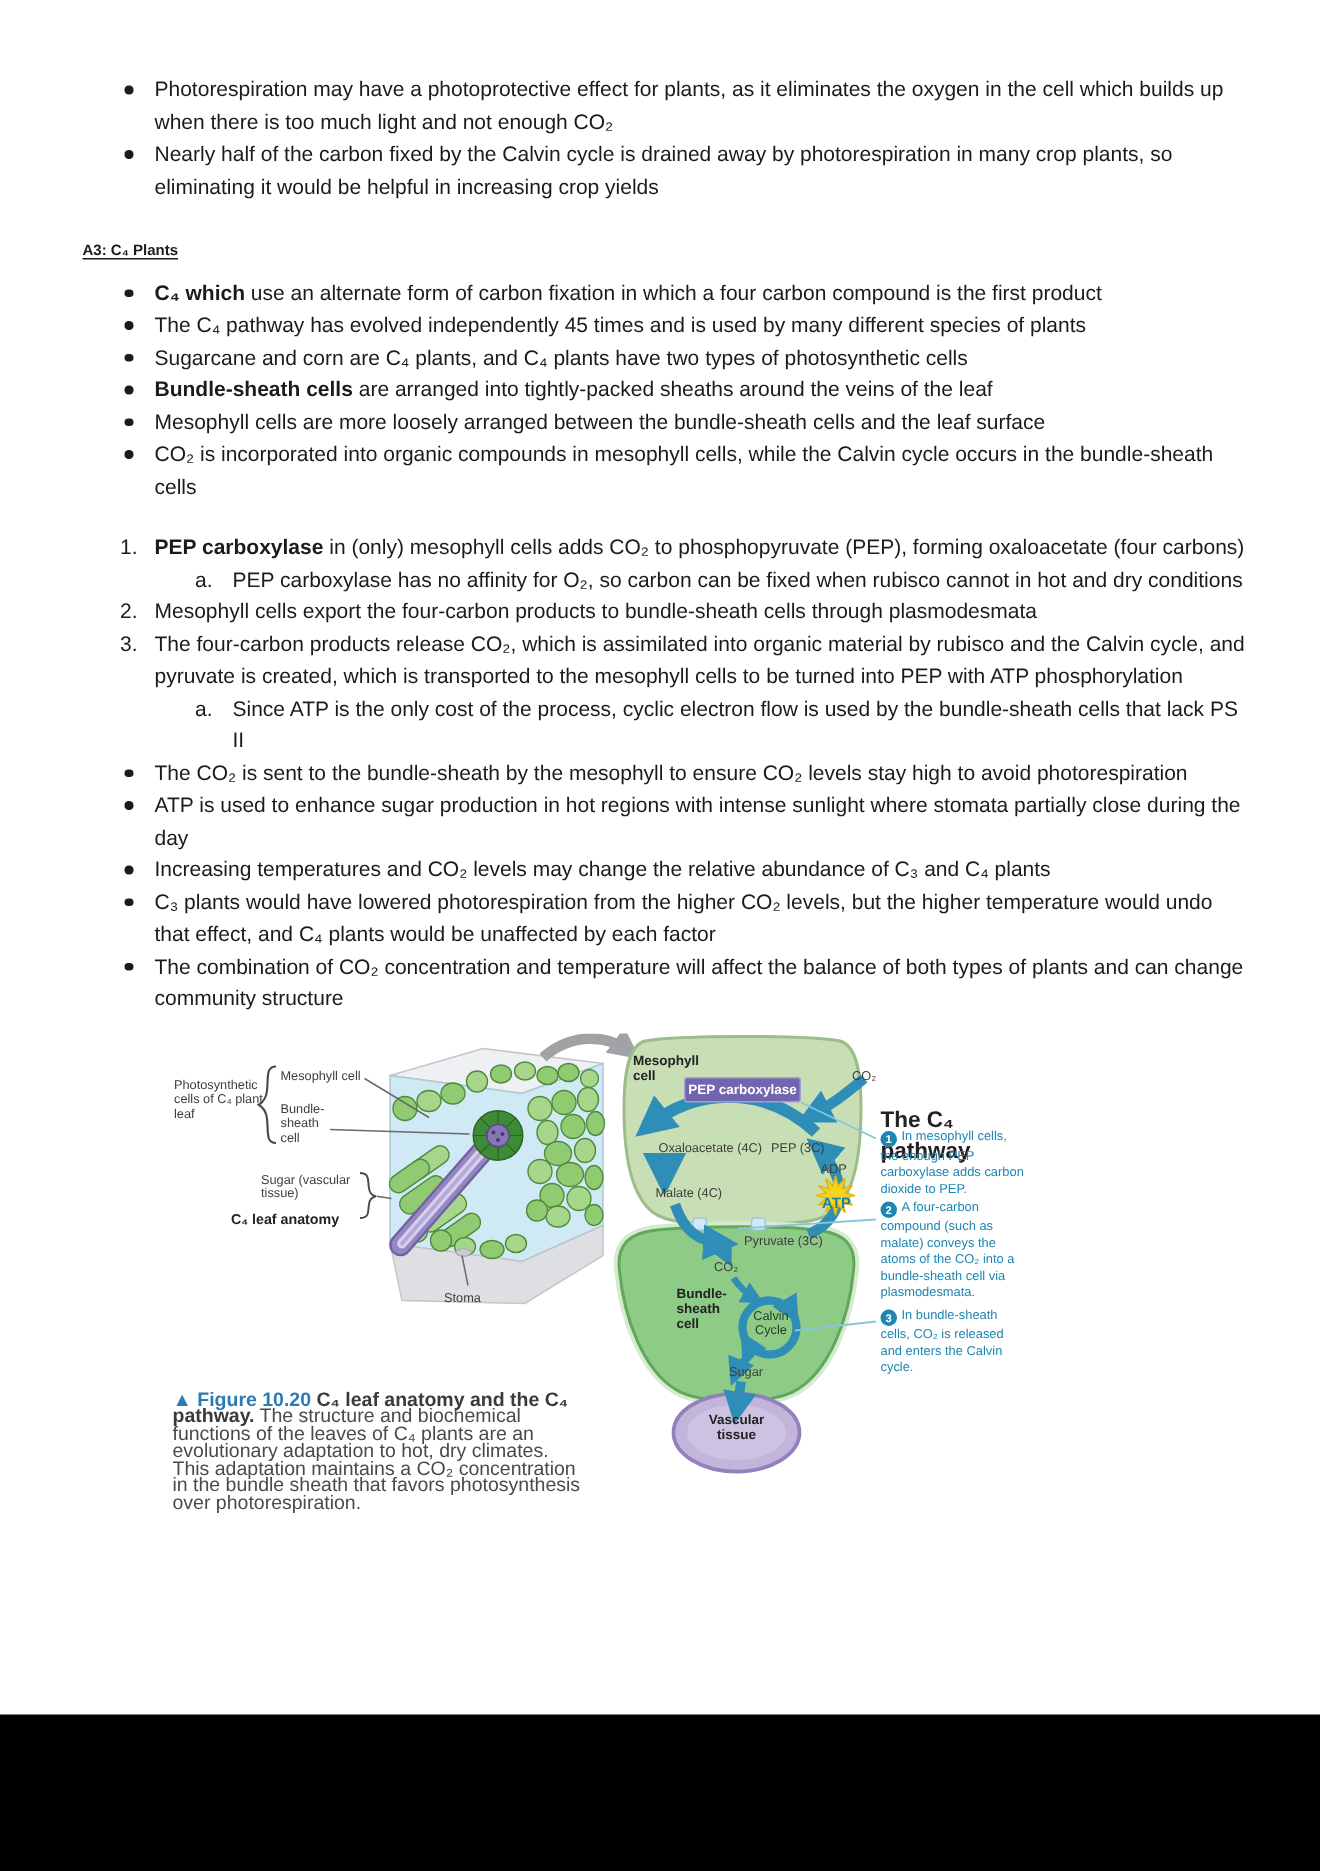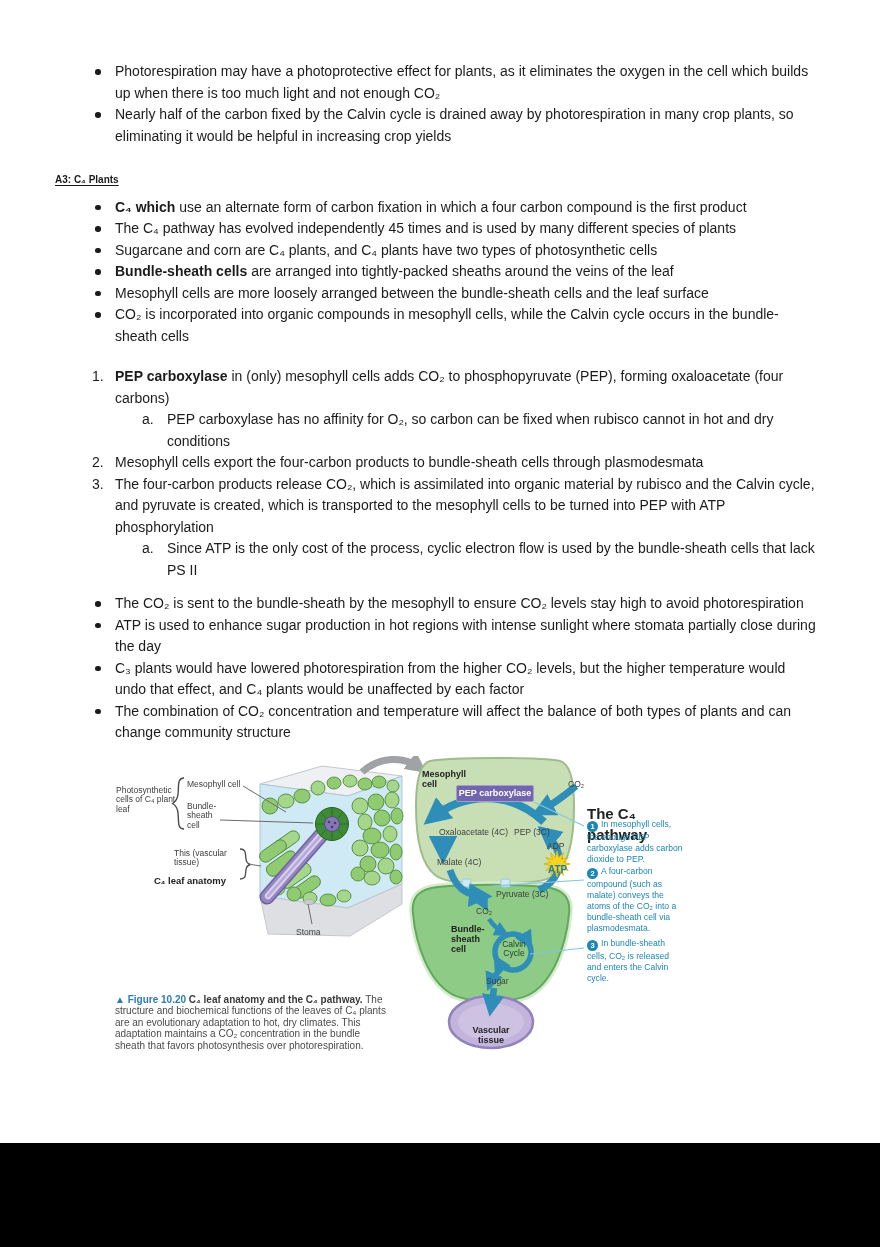--- a/index.html
+++ b/index.html
@@ -4,21 +4,21 @@
 <style>
   html,body{margin:0;padding:0;}
   body{
     width:880px;height:1247px;position:relative;overflow:hidden;
     background:#ffffff;
     font-family:"Liberation Sans","DejaVu Sans",sans-serif;
     color:#1b1b1b;
   }
   .page{padding:49px 50px 0 55px;}
   .body-text{font-size:14px;line-height:21.5px;}
-  ul.bullets,ol.numbered{list-style:none;margin:12px;padding:0;}
+  ul.bullets,ol.numbered{list-style:none;margin:0;padding:0;}
   .bullet-item{position:relative;padding-left:48px;}
   .bullet-item::before{
     content:"";position:absolute;left:28px;top:8px;
     width:5.5px;height:5.5px;border-radius:50%;background:#1b1b1b;
   }
   .num-item{display:flex;}
   .marker.num{flex:0 0 23px;margin-left:25px;}
   .item-text{flex:1 1 auto;min-width:0;}
   .sub-list{margin:0 0 0 27px;padding:0;list-style:none;}
   .sub-item{display:flex;}
@@ -46,24 +46,24 @@
   }
   .pathway-heading{position:absolute;left:477px;top:47px;font-size:15px;font-weight:bold;color:#222;}
   .step{position:absolute;left:477px;width:97px;font-size:8.6px;line-height:11px;color:#1d86b2;}
   .step-num{
     display:inline-flex;width:11px;height:11px;border-radius:50%;
     background:#1d86b2;color:#fff;font-size:7.5px;font-weight:bold;
     align-items:center;justify-content:center;margin-right:3px;vertical-align:-2px;
   }
   .atp-label{position:absolute;left:438px;top:103px;width:18px;text-align:center;
     font-size:10px;font-weight:bold;color:#1b7fae;}
-  .caption{position:absolute;left:5px;top:238px;width:274px;font-size:10px;line-height:11.5px;color:#4a4a4a;}
+  .caption{position:absolute;left:5px;top:238px;width:274px;font-size:13px;line-height:11.5px;color:#4a4a4a;}
   .caption .cap-marker,.caption .cap-figlabel{color:#2b7cb5;font-weight:bold;}
   .caption .cap-title{color:#3a3a3a;font-weight:bold;}
-  .vascular-label{left:351px;top:252px;width:60px;text-align:center;margin-top:17px;}
+  .vascular-label{left:351px;top:252px;width:60px;text-align:center;}
   .calvin-label{left:388px;top:184px;width:32px;text-align:center;color:#23402a;}
   .bottom-bar{position:absolute;left:0;top:1143px;width:880px;height:104px;background:#000;}
 </style>
 </head>
 <body>
 
 <div class="page body-text">
 
   <ul class="bullets" id="intro-bullets">
       <li class="bullet-item"><span class="item-text">Photorespiration may have a photoprotective effect for plants, as it eliminates the oxygen in the cell which builds up when there is too much light and not enough CO₂</span></li>
@@ -102,20 +102,21 @@
               <span class="marker letter">a.</span>
               <span class="item-text">Since ATP is the only cost of the process, cyclic electron flow is used by the bundle-sheath cells that lack PS II</span>
             </li>
           </ol></span>
       </li>
     </ol>
 
   <ul class="bullets" id="closing-bullets">
       <li class="bullet-item"><span class="item-text">The CO₂ is sent to the bundle-sheath by the mesophyll to ensure CO₂ levels stay high to avoid photorespiration</span></li>
       <li class="bullet-item"><span class="item-text">ATP is used to enhance sugar production in hot regions with intense sunlight where stomata partially close during the day</span></li>
+      <li class="bullet-item"><span class="item-text">Increasing temperatures and CO₂ levels may change the relative abundance of C₃ and C₄ plants</span></li>
       <li class="bullet-item"><span class="item-text">C₃ plants would have lowered photorespiration from the higher CO₂ levels, but the higher temperature would undo that effect, and C₄ plants would be unaffected by each factor</span></li>
       <li class="bullet-item"><span class="item-text">The combination of CO₂ concentration and temperature will affect the balance of both types of plants and can change community structure</span></li>
     </ul>
 
   <div class="figure">
 
     <svg class="fig-art" width="575" height="312" viewBox="0 0 575 312">
       <defs>
         <marker id="ah" viewBox="0 0 10 10" refX="6" refY="5" markerWidth="3.4" markerHeight="3.4" orient="auto">
           <path d="M0,0 L10,5 L0,10 z" fill="#2e8eb7"></path>
@@ -236,21 +237,21 @@
         <line x1="382" y1="130" x2="474" y2="124"></line>
         <line x1="420" y1="198" x2="474" y2="192"></line>
       </g>
 
       <polygon points="460,108 453.3,109.7 458.3,114.5 451.6,112.6 453.5,119.3 448.7,114.3 447,121 445.3,114.3 440.5,119.3 442.4,112.6 435.7,114.5 440.7,109.7 434,108 440.7,106.3 435.7,101.5 442.4,103.4 440.5,96.7 445.3,101.7 447,95 448.7,101.7 453.5,96.7 451.6,103.4 458.3,101.5 453.3,106.3" fill="#f6d41f" stroke="#e0b80a" stroke-width="1"></polygon>
     </svg>
 
     <div class="fig-label" style="left:6px;top:30px;width:60px;">Photosynthetic cells of C₄ plant leaf</div>
     <div class="fig-label" style="left:77px;top:24px;width:60px;">Mesophyll cell</div>
     <div class="fig-label" style="left:77px;top:46px;width:36px;">Bundle- sheath cell</div>
-    <div class="fig-label" style="left:64px;top:93px;width:64px;">This (vascular tissue)</div>
+    <div class="fig-label" style="left:64px;top:93px;width:64px;">Sugar (vascular tissue)</div>
     <div class="fig-label anatomy-title" style="left:44px;top:120px;width:90px;">C₄ leaf anatomy</div>
     <div class="fig-label" style="left:186px;top:172px;width:40px;">Stoma</div>
 
     <div class="fig-label bold" style="left:312px;top:13px;width:48px;">Mesophyll cell</div>
     <div class="enzyme-box">PEP carboxylase</div>
     <div class="fig-label" style="left:458px;top:24px;">CO₂</div>
     <div class="fig-label" style="left:329px;top:72px;">Oxaloacetate (4C)</div>
     <div class="fig-label" style="left:404px;top:72px;">PEP (3C)</div>
     <div class="fig-label" style="left:437px;top:86px;">ADP</div>
     <div class="atp-label">ATP</div>

